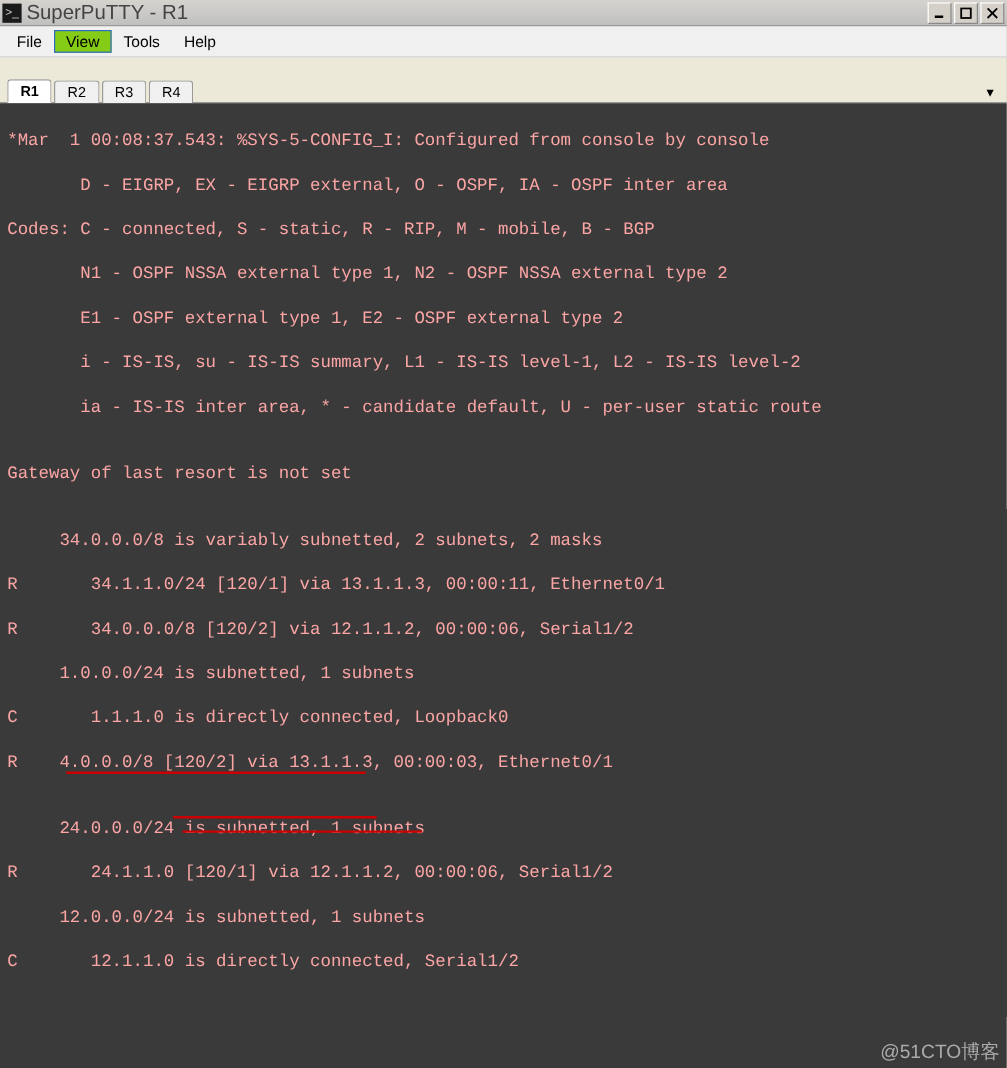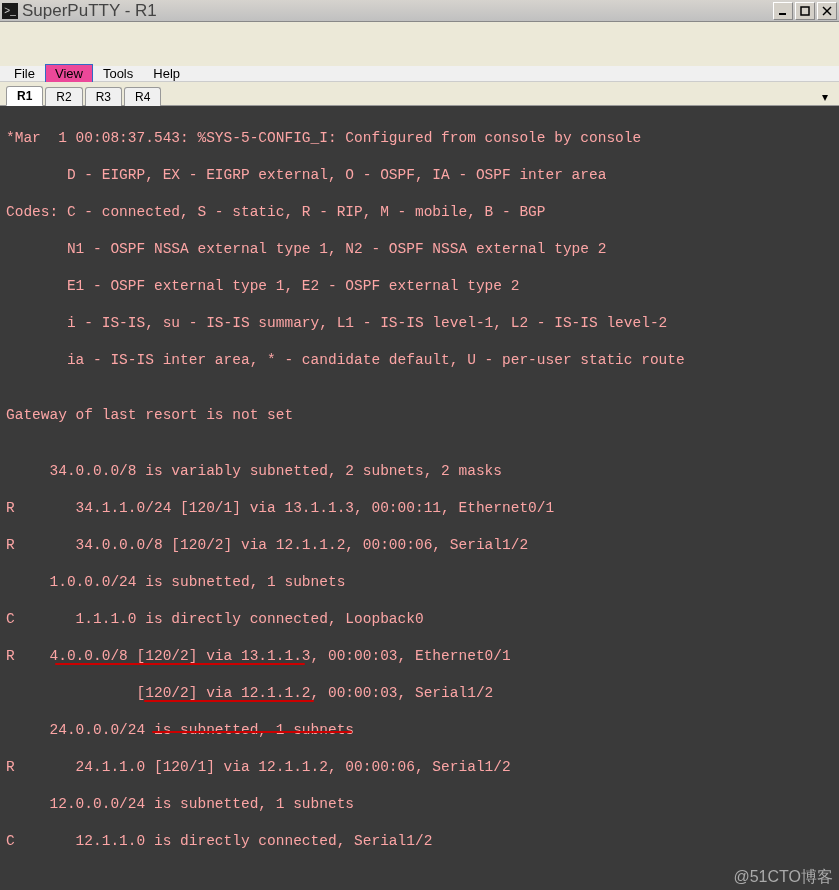--- a/index.html
+++ b/index.html
@@ -44,42 +44,41 @@
       border-top-color: #fff;
       border-left-color: #fff;
       display: flex;
       align-items: center;
       justify-content: center;
       font-size: 10px;
       color: #000;
       cursor: pointer;
     }
     .menubar {
-      height: 16px;
+      height: 26px;
       background: #f0f0f0;
       display: flex;
       align-items: center;
       padding: 0 4px;
       border-bottom: 1px solid #ccc;
-      margin-top: 44px;
     }
     .menu-item {
       padding: 2px 10px;
       color: #000;
       font-size: 13px;
       cursor: pointer;
       font-family: "Microsoft YaHei", Tahoma, sans-serif;
     }
     .menu-item.highlighted {
       border: 1px solid #316ac5;
-      background: #ec4899;
+      background: #84cc16;
       padding: 1px 9px;
     }
     .tabbar {
-      height: 24px;
+      height: 38px;
       background: #ece9d8;
       display: flex;
       align-items: flex-end;
       padding: 0 6px;
       border-bottom: 1px solid #999;
       position: relative;
     }
     .tab {
       padding: 2px 10px 2px 10px;
       border: 1px solid #999;
@@ -189,21 +188,21 @@
 <div class="term-line">       ia - IS-IS inter area, * - candidate default, U - per-user static route</div>
 <div class="term-line"></div>
 <div class="term-line">Gateway of last resort is not set</div>
 <div class="term-line"></div>
 <div class="term-line">     34.0.0.0/8 is variably subnetted, 2 subnets, 2 masks</div>
 <div class="term-line">R       34.1.1.0/24 [120/1] via 13.1.1.3, 00:00:11, Ethernet0/1</div>
 <div class="term-line">R       34.0.0.0/8 [120/2] via 12.1.1.2, 00:00:06, Serial1/2</div>
 <div class="term-line">     1.0.0.0/24 is subnetted, 1 subnets</div>
 <div class="term-line">C       1.1.1.0 is directly connected, Loopback0</div>
 <div class="term-line"><span>R    4.0.0.0/8 [120/2] via 13.1.1.3, 00:00:03, Ethernet0/1</span><span class="underline-red" style="left:49px; top:16px; width:250px;"></span></div>
-<div class="term-line"><span>               [120/2] via 12.1.1.2, 00:00:03, Serial1/2</span><span class="underline-red" style="left:138px; top:16px; width:170px;"></span></div>
+<div class="term-line"><span class="underline-red" style="left:138px; top:16px; width:170px;"></span></div>
 <div class="term-line"><span>     24.0.0.0/24 is subnetted, 1 subnets</span><span class="underline-red" style="left:146px; top:10px; width:200px;"></span></div>
 <div class="term-line">R       24.1.1.0 [120/1] via 12.1.1.2, 00:00:06, Serial1/2</div>
 <div class="term-line">     12.0.0.0/24 is subnetted, 1 subnets</div>
 <div class="term-line">C       12.1.1.0 is directly connected, Serial1/2</div>
 
 
 
 
 
 

